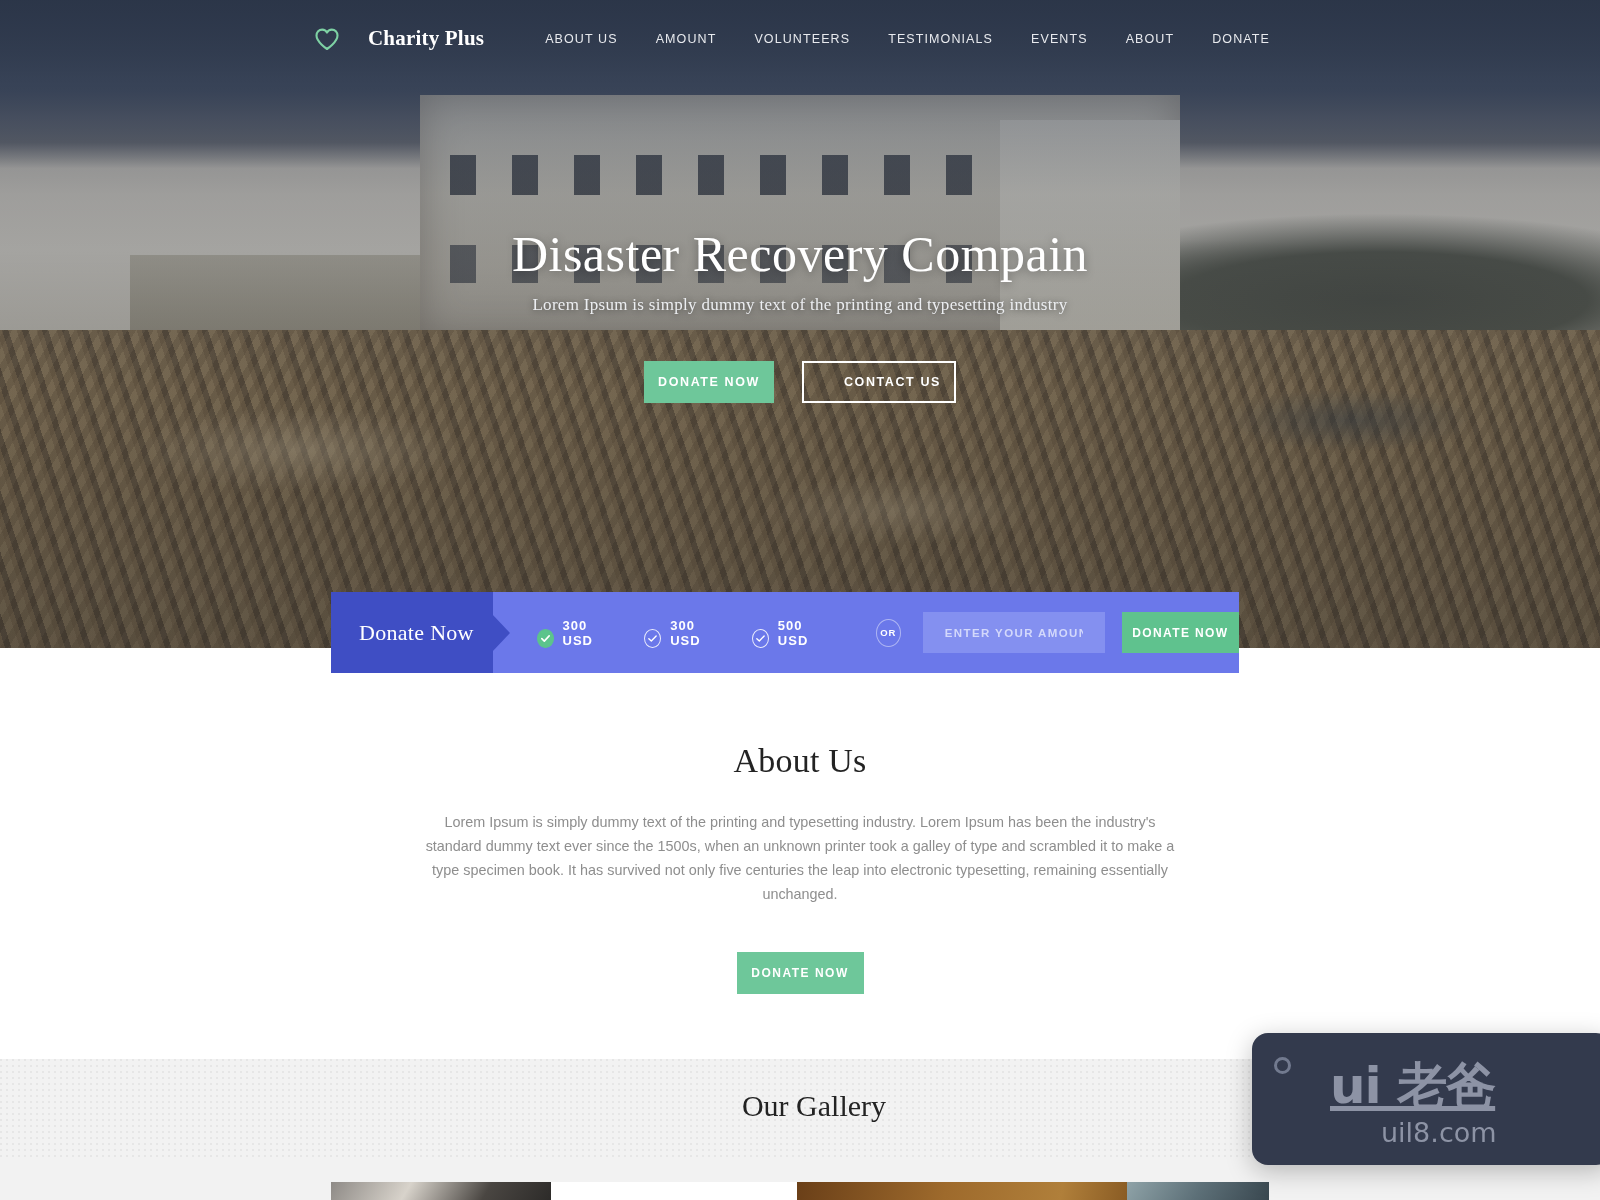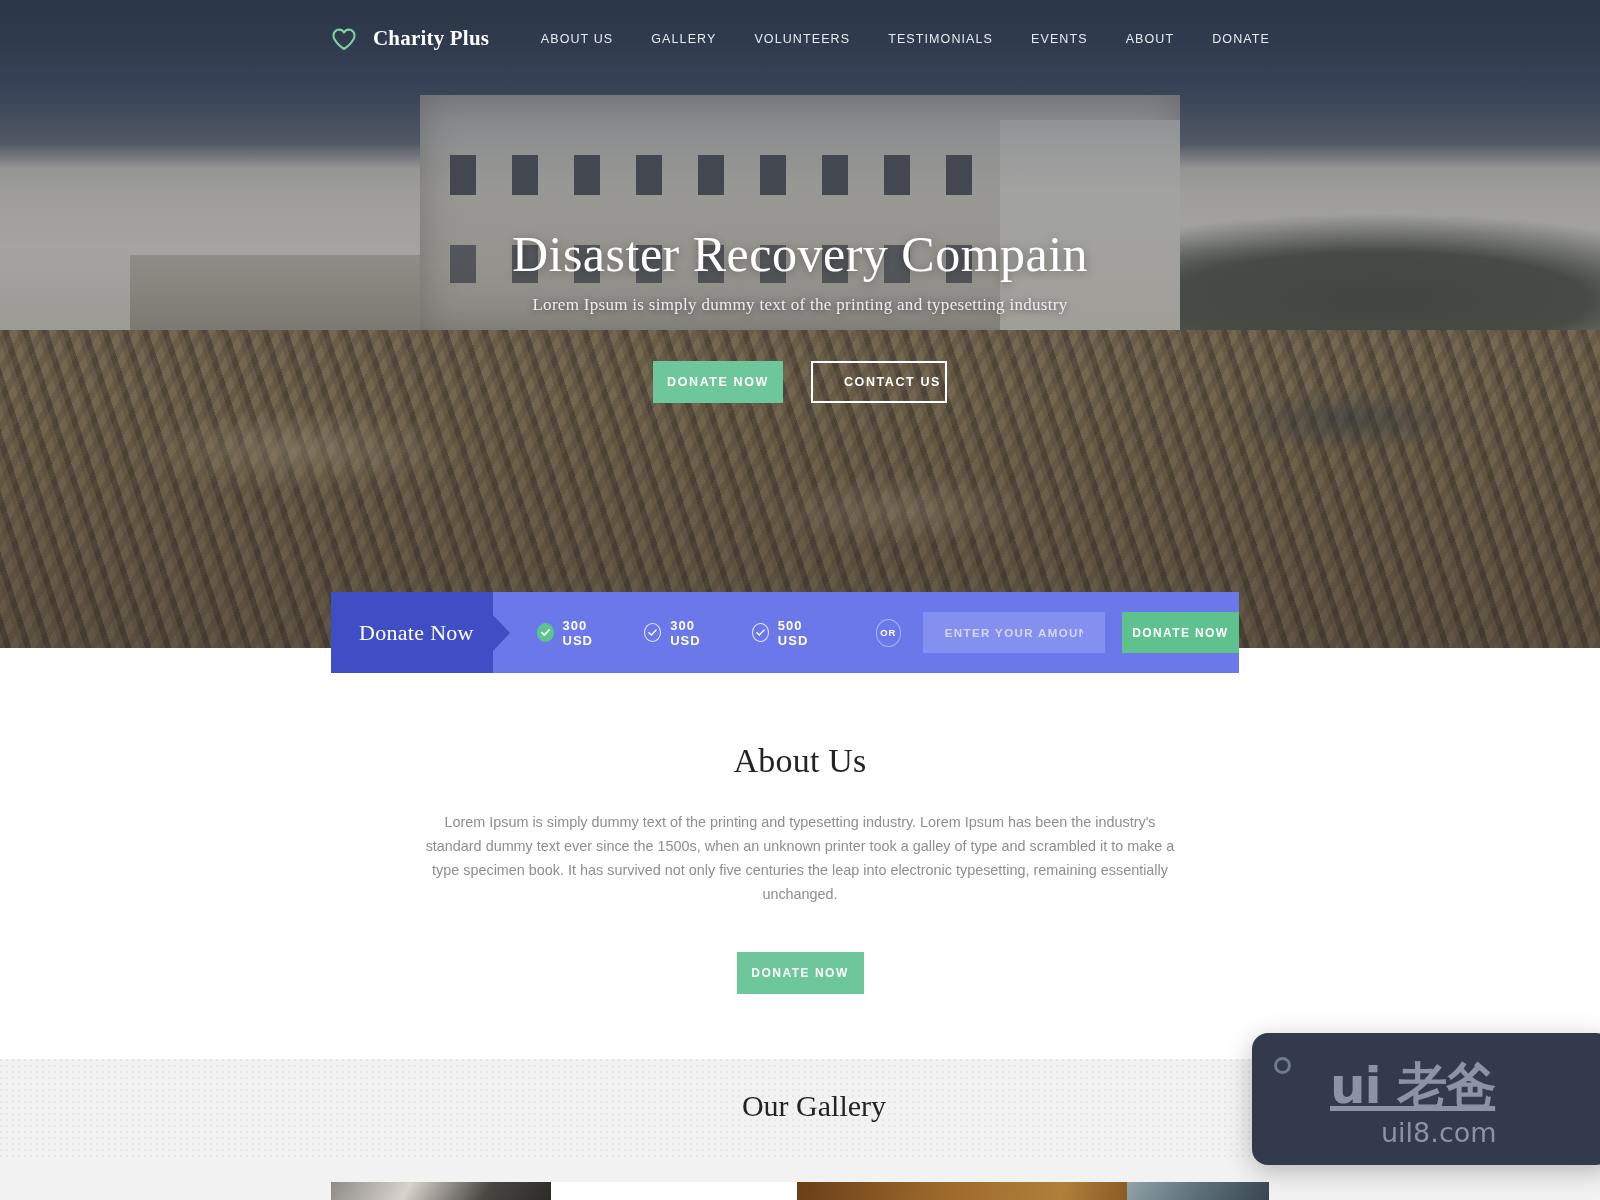--- a/index.html
+++ b/index.html
@@ -71,21 +71,21 @@
   .hero-overlay {
     position:absolute; inset:0;
     background:linear-gradient(180deg, rgba(42,52,70,.86) 0%, rgba(42,52,70,.52) 12%, rgba(38,46,60,.30) 30%, rgba(30,34,40,.22) 60%, rgba(28,30,34,.30) 100%);
   }
 
   
   .header {
     position:absolute; left:0; top:0; width:1600px; height:82px; z-index:30;
     display:flex; align-items:center;
   }
-  .brand { position:absolute; left:331px; top:26px; display:flex; align-items:center; gap:16px;justify-content:center; }
+  .brand { position:absolute; left:314px; top:26px; display:flex; align-items:center; gap:28px;justify-content:center; }
   .brand-heart { width:26px; height:24px; display:block; }
   .brand-name {
     font-family:"Liberation Serif", serif; font-weight:bold; font-size:21px;
     color:#ffffff; letter-spacing:.2px;
   }
   .nav { position:absolute; right:330px; top:32px; display:flex; gap:38px; align-items:center; }
   .nav a {
     color:#e8eaee; font-size:12.5px; letter-spacing:1.1px; text-decoration:none;
     font-weight:500; white-space:nowrap;
   }
@@ -104,42 +104,42 @@
     font-size:17px; color:#eceef1; letter-spacing:.3px;
     text-shadow:0 1px 6px rgba(0,0,0,.5);
   }
   .hero-btns { margin-top:46px; display:flex; justify-content:center; gap:28px; }
   .btn {
     display:inline-flex; align-items:center; justify-content:center;
     font-size:12.5px; letter-spacing:1.6px; font-weight:600; color:#ffffff;
     cursor:pointer; border:none; text-decoration:none;
   }
   .btn-green { background:#6ec79a; width:130px; height:42px; }
-  .btn-ghost { background:transparent; border:2px solid #ffffff; width:136px; height:42px;padding-left:27px; }
+  .btn-ghost { background:transparent; border:2px solid #ffffff; width:154px; height:42px;padding-left:27px; }
 
   
   .donate-bar {
     position:absolute; left:331px; top:592px; width:908px; height:81px; z-index:25;
     display:flex; align-items:stretch;
     background:#6b78ea;
   }
   .donate-label {
     position:relative; width:174px; background:#3f4ec4;
     display:flex; align-items:center; padding-left:28px;
   }
   .donate-label span {
     font-family:"Liberation Serif", serif; font-size:22px; color:#ffffff; letter-spacing:.3px;
   }
   .donate-label:after {
     content:""; position:absolute; right:-17px; top:50%; transform:translateY(-50%);
     width:0; height:0; border-top:19px solid transparent; border-bottom:19px solid transparent;
     border-left:18px solid #3f4ec4;
   }
   .donate-opts { display:flex; align-items:center; gap:30px; padding-left:44px; }
-  .opt { display:flex; align-items:center; gap:9px; cursor:pointer; }
+  .opt { display:flex; align-items:flex-end; gap:9px; cursor:pointer; }
   .opt-ring {
     width:19px; height:19px; border-radius:50%;
     border:1.6px solid rgba(255,255,255,.85);
     display:flex; align-items:center; justify-content:center;
   }
   .opt-ring svg { width:11px; height:11px; }
   .opt.checked .opt-ring { background:#5cc48c; border-color:#5cc48c; }
   .opt-label { color:#ffffff; font-size:13px; font-weight:700; letter-spacing:1px; }
   .or-circle {
     width:28px; height:28px; border-radius:50%; border:1.4px solid rgba(255,255,255,.45);
@@ -239,21 +239,21 @@
 
 <div class="header">
   <div class="brand">
     <svg class="brand-heart" viewBox="0 0 26 24">
       <path d="M13 22C13 22 2.5 15.2 2.5 8.6C2.5 5.2 5 2.6 8.2 2.6C10.3 2.6 12.1 3.8 13 5.6C13.9 3.8 15.7 2.6 17.8 2.6C21 2.6 23.5 5.2 23.5 8.6C23.5 15.2 13 22 13 22Z" fill="none" stroke="#7ed2a4" stroke-width="2.1" stroke-linejoin="round"></path>
     </svg>
     <span class="brand-name">Charity Plus</span>
   </div>
   <nav class="nav">
     <a href="#">ABOUT US</a>
-    <a href="#">GALLERY</a>
+    <a href="#">AMOUNT</a>
     <a href="#">VOLUNTEERS</a>
     <a href="#">TESTIMONIALS</a>
     <a href="#">EVENTS</a>
     <a href="#">ABOUT</a>
     <a href="#">DONATE</a>
   </nav>
 </div>
 
 <div class="hero-copy">
   <h1 class="hero-title">Disaster Recovery Compain</h1>

